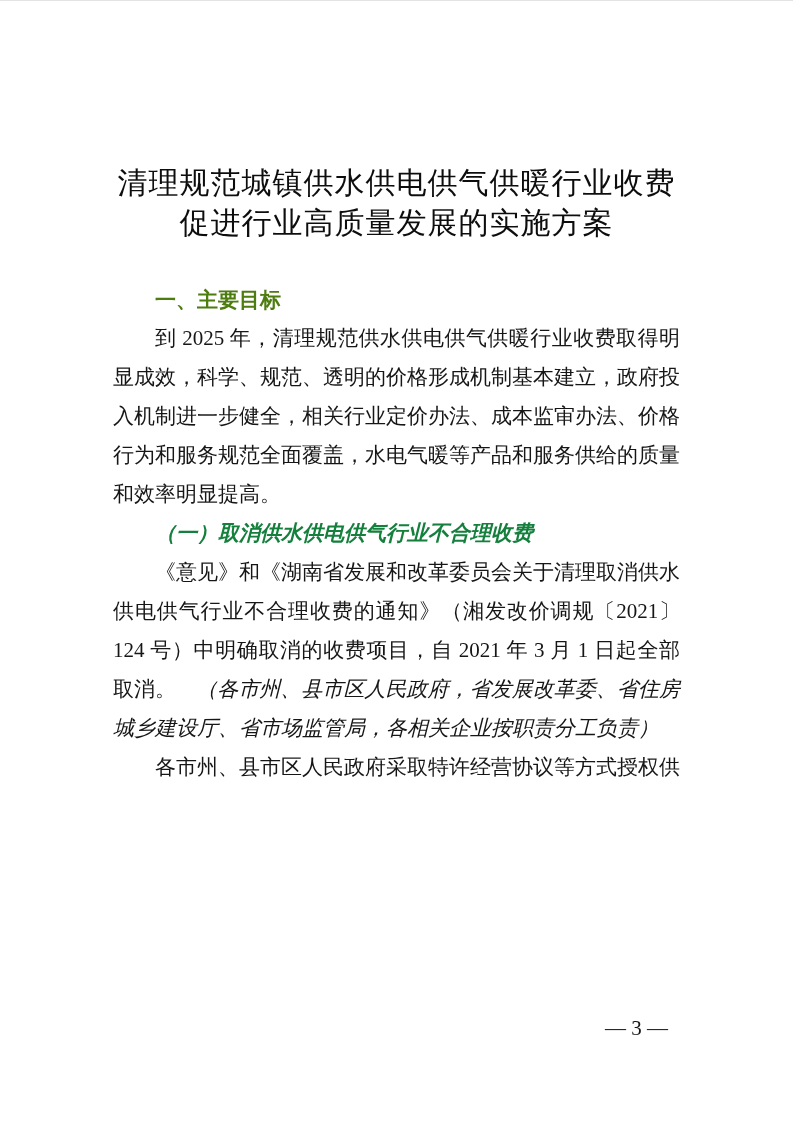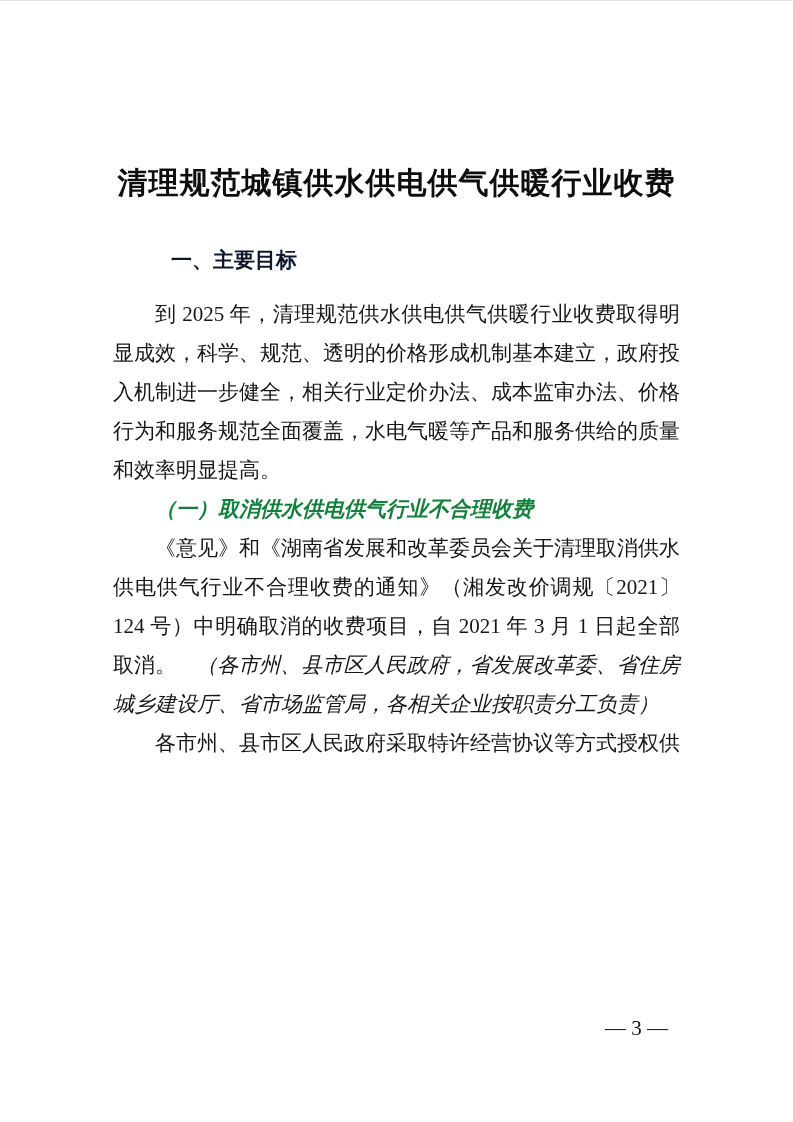--- a/index.html
+++ b/index.html
@@ -17,45 +17,45 @@
     color: #161616;
     border-top: 1px solid #e3e3e3;
     box-sizing: border-box;
   }
   .doc-title {
     margin: 0;
     padding-top: 162px;
     text-align: center;
     font-size: 30px;
     line-height: 40px;
-    font-weight: 700;
+    font-weight: 400;
     color: #0d0d0d;
     letter-spacing: 1px;
   }
   .doc-title .title-line {
     display: block;
   }
   .doc-body {
     width: 567px;
     margin: 37px 0 0 113px;
     font-size: 21px;
     line-height: 39px;
     text-align: justify;
     text-justify: inter-ideograph;
   }
   .para {
     margin: 0;
     text-indent: 2em;
   }
   .heading-hei {
-    margin: 16px;
+    margin: 0;
     text-indent: 2em;
     font-family: "Liberation Sans", "DejaVu Sans", sans-serif;
     font-weight: 700;
-    color: #0f172a;
+    color: #4d7c0f;
   }
   .heading-kai {
     margin: 0;
     text-indent: 2em;
     font-weight: 700;
     font-style: italic;
     color: #15803d;
   }
   .kai-note {
     font-style: italic;
@@ -72,20 +72,21 @@
     color: #161616;
   }
 </style>
 </head>
 <body>
 
 <div class="page">
 
   <h1 class="doc-title">
     <span class="title-line">清理规范城镇供水供电供气供暖行业收费</span>
+    <span class="title-line">促进行业高质量发展的实施方案</span>
   </h1>
 
   <div class="doc-body">
 
 
     <p class="heading-hei">一、主要目标</p>
 
     <p class="para">到 2025 年，清理规范供水供电供气供暖行业收费取得明显成效，科学、规范、透明的价格形成机制基本建立，政府投入机制进一步健全，相关行业定价办法、成本监审办法、价格行为和服务规范全面覆盖，水电气暖等产品和服务供给的质量和效率明显提高。</p>
 
 

